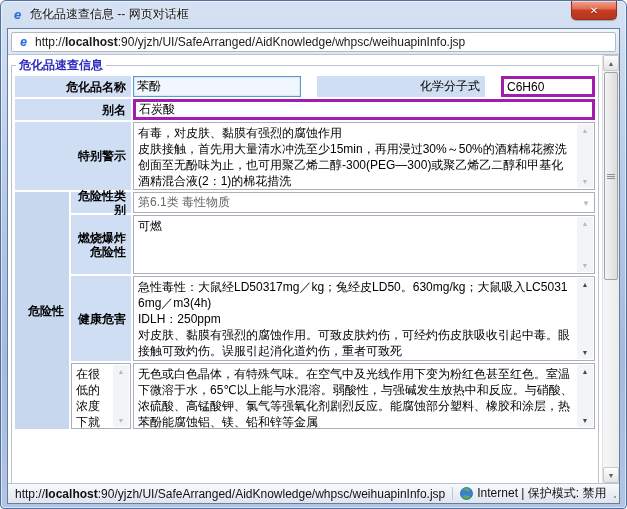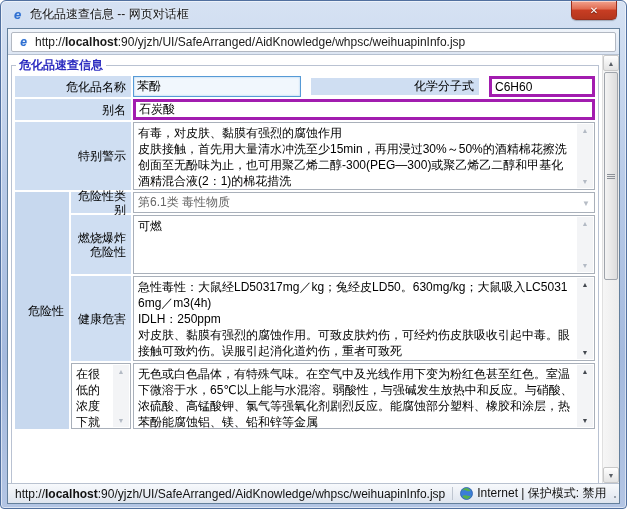--- a/index.html
+++ b/index.html
@@ -63,36 +63,36 @@
   }
 
   .grid {
     display:grid;
     grid-template-columns:54px 60px 1fr;
     grid-template-rows:21px 21px 68px 21px 59px 85px 66px 55px;
     gap:2px;
   }
   .lbl {
     background:#cfdef2; display:flex; align-items:center; justify-content:flex-end;
-    padding-right:5px; color:#000; line-height:14px; text-align:right;
+    padding-right:5px; color:#000; line-height:14px; text-align:right;font-weight:bold;
   }
   .lbl.outer { background:#c7d8ee; }
   .span2 { grid-column:1 / 3; }
   .rowspan4 { grid-row:span 4; }
 
   .fld { position:relative; }
   input.tbox {
     width:100%; height:100%; border:3px solid #a21caf; padding:0 3px;
     font-family:inherit; font-size:12px; color:#000; background:#fff;
   }
   input.tbox.focused {
     border:1px solid #569ad6; background:#f1f7fd;
     box-shadow:inset 0 0 2px #9cc7ea;
   }
-  .r1 { display:flex; gap:10px; height:100%;align-items:center; }
+  .r1 { display:flex; gap:16px; height:100%; }
   .r1 input.name { width:168px; flex:none; }
   .r1 .f-lbl {
     width:168px; flex:none; background:#cfdef2; display:flex; align-items:center;
     justify-content:flex-end; padding-right:5px;
   }
   .r1 input.formula { flex:1; }
 
   .ta { position:relative; border:1px solid #a9b0ba; background:#fff; overflow:hidden; }
   .ta .txt {
     position:absolute; left:4px; top:2px; right:20px; bottom:0;

